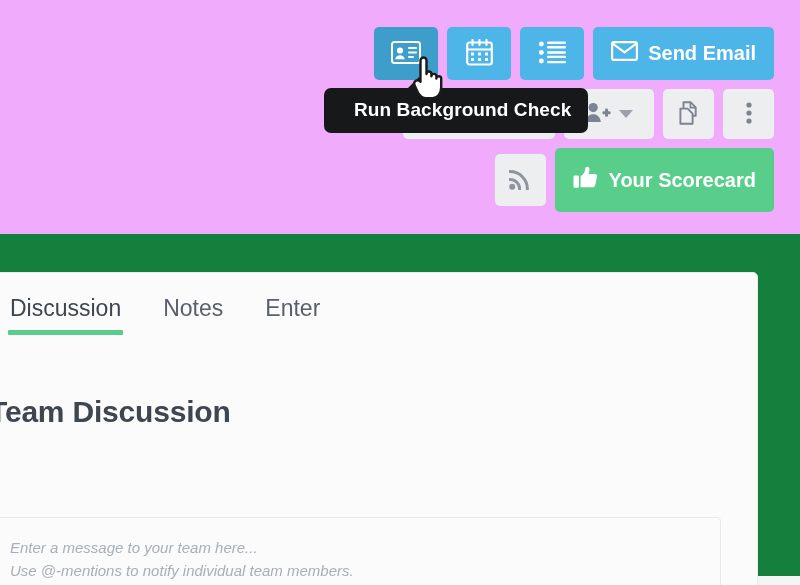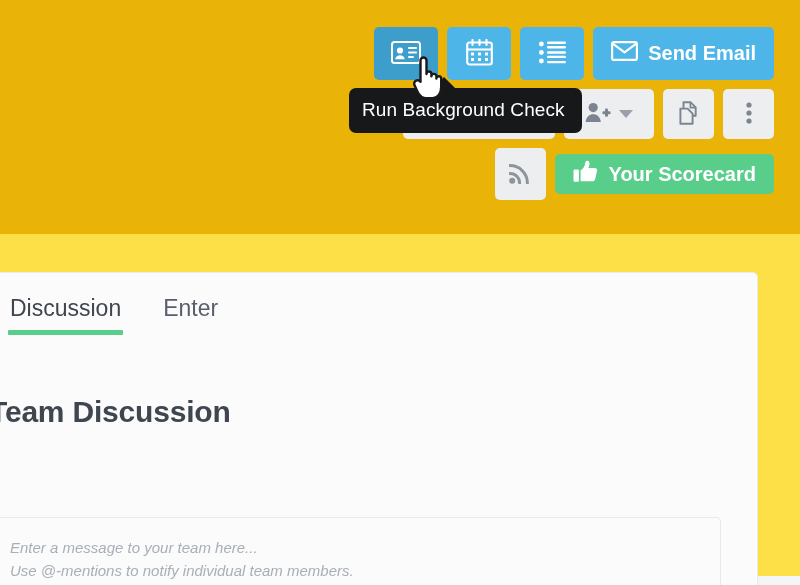--- a/index.html
+++ b/index.html
@@ -7,21 +7,21 @@
     width:800px;height:585px;overflow:hidden;
     background:#f4f5f6;
     font-family:"Liberation Sans","DejaVu Sans",sans-serif;
     -webkit-font-smoothing:antialiased;
   }
   .screen{position:relative;width:800px;height:585px;overflow:hidden;}
 
   
   .header{
     position:absolute;left:0;top:0;width:800px;height:234px;
-    background:#eab308;
+    background:#f0abfc;
   }
   .actions{
     position:absolute;right:26px;top:27px;
     display:flex;flex-direction:column;align-items:flex-end;gap:9px;
   }
   .act-row{display:flex;align-items:center;gap:9px;}
 
   .btn{
     border:0;outline:0;padding:0;margin:0;
     border-radius:5px;
@@ -43,42 +43,42 @@
     background:#eceef0;justify-content:flex-end;padding-right:12px;
   }
   .caret{
     width:0;height:0;border-left:7px solid transparent;border-right:7px solid transparent;
     border-top:8px solid #9aa1aa;display:block;
   }
   .ico{display:block;}
 
   
   .tooltip{
-    position:absolute;left:349px;top:88px;
+    position:absolute;left:324px;top:88px;
     background:#17181a;color:#fff;
     border-radius:7px;
-    padding:11px 17px 12px 13px;
-    font-size:19px;font-weight:normal;
+    padding:11px 17px 12px 30px;
+    font-size:19px;font-weight:bold;
     white-space:nowrap;
     z-index:40;
     letter-spacing:.1px;
   }
   .tooltip:after{
     content:"";position:absolute;top:-11px;left:83px;
     border-left:12px solid transparent;border-right:12px solid transparent;
     border-bottom:12px solid #17181a;
   }
 
   
   .cursor{position:absolute;left:410px;top:55px;z-index:60;pointer-events:none;}
 
   
   .page{
     position:absolute;left:0;top:234px;width:800px;height:342px;
-    background:#fde047;
+    background:#15803d;
   }
   .card{
     position:absolute;left:-60px;top:38px;width:816px;height:400px;
     background:#fbfbfc;
     border:1px solid #e9ebec;
     border-radius:5px;
     box-shadow:0 1px 2px rgba(0,0,0,.03);
   }
   .tabs{
     display:flex;align-items:flex-end;gap:0;
@@ -224,21 +224,21 @@
         <button class="btn btn-sm btn-light" style="height:52px;">
           <span class="ico">
             <svg width="22" height="22" viewBox="0 0 22 22" fill="none">
               <circle cx="3.2" cy="18.8" r="3" fill="#8d949d"></circle>
               <path d="M1 11.4c5.3 0 9.6 4.3 9.6 9.6" stroke="#8d949d" stroke-width="3" stroke-linecap="round"></path>
               <path d="M1 3.6c9.6 0 17.4 7.8 17.4 17.4" stroke="#8d949d" stroke-width="3" stroke-linecap="round"></path>
             </svg>
           </span>
         </button>
 
-        <button class="btn btn-text btn-green" style="height:40px;justify-content:flex-end;">
+        <button class="btn btn-text btn-green" style="height:64px;justify-content:flex-end;">
           <span class="ico">
             <svg width="26" height="24" viewBox="0 0 26 24" fill="none">
               <rect x="0.5" y="9.5" width="5.4" height="12.2" rx="1.2" fill="#fff"></rect>
               <path d="M7.6 10.2c2.8-1.6 4.2-4 4.6-7.3.2-1.6 1.1-2.4 2.3-2.2 1.4.2 2.1 1.3 2 3.1-.1 1.6-.5 3-1.1 4.3h6.4c1.6 0 2.6 1.1 2.3 2.5l-1.9 8.4c-.3 1.5-1.3 2.3-2.9 2.3H7.6z" fill="#fff"></path>
             </svg>
           </span>
           <span>Your Scorecard</span>
         </button>
       </div>
     </div>
@@ -253,20 +253,21 @@
       </svg>
     </div>
   </div>
 
   <div class="page">
 
     <div class="card">
 
       <div class="tabs">
         <div class="tab active"><span>Discussion</span></div>
+        <div class="tab"><span>Notes</span></div>
         <div class="tab"><span>Enter</span></div>
       </div>
 
       <div class="section-title">Team Discussion</div>
 
       <div class="composer">
         <div class="ph">Enter a message to your team here...</div>
         <div class="ph">Use @-mentions to notify individual team members.</div>
       </div>
     </div>

